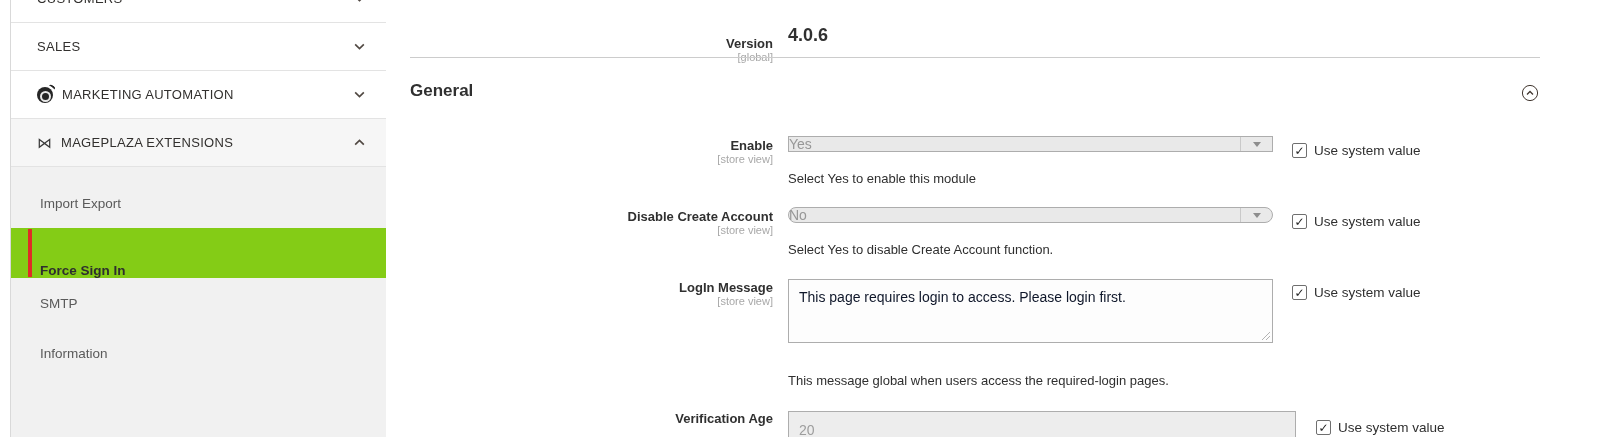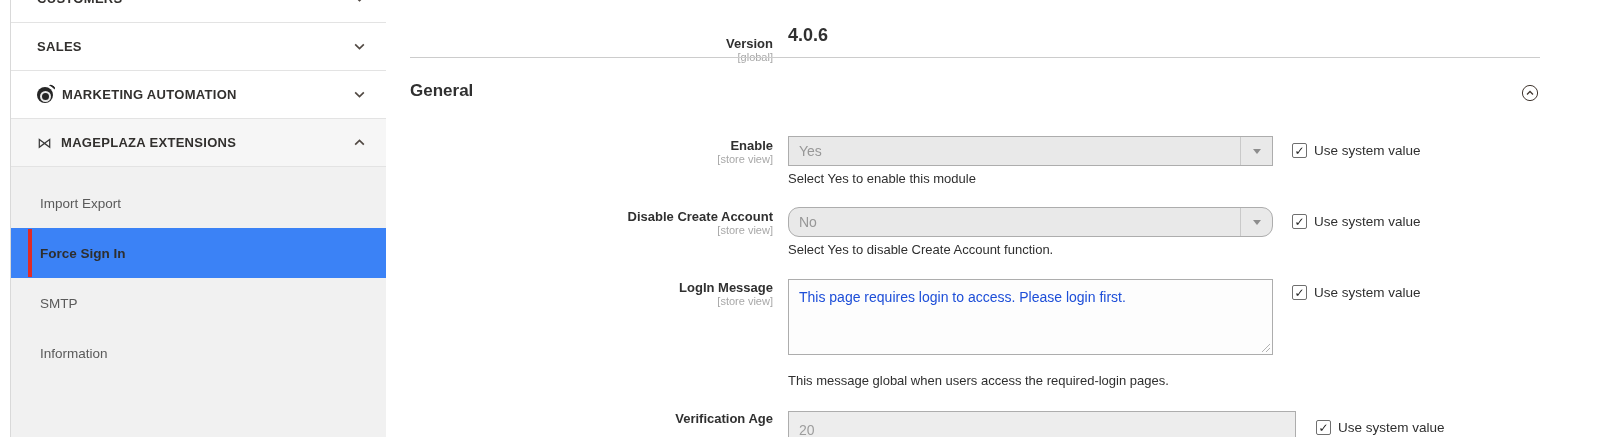--- a/index.html
+++ b/index.html
@@ -16,21 +16,21 @@
     border-left:1px solid #d9d9d9;
   }
   .nav-section {
     height:48px; display:flex; align-items:center;
     padding:0 20px 0 26px; border-bottom:1px solid #e3e3e3;
     background:#fff; cursor:pointer;
   }
   .nav-section.first { margin-top:-25px; }
   .nav-section.open { background:#f6f6f6; }
   .nav-section .nav-label {
-    flex:1; font-size:13px; font-weight:700; letter-spacing:.3px; color:#32302e;
+    flex:1; font-size:13px; font-weight:400; letter-spacing:.3px; color:#32302e;
   }
   .section-icon { margin-right:9px; display:flex; align-items:center; }
   .ma-icon { width:16px; height:16px; border-radius:50%; background:#262626; position:relative; }
   .ma-icon::after {
     content:""; position:absolute; left:3px; top:4px; width:7px; height:7px;
     border-radius:50%; border:2px solid #e8e8e8;
   }
   .ma-icon::before {
     content:""; position:absolute; right:-2px; top:-2px; width:7px; height:4px;
     border-radius:50% 50% 0 0; border-top:2px solid #262626; transform:rotate(35deg);
@@ -39,43 +39,43 @@
   .chev { display:block; }
 
   .submenu {
     position:absolute; top:167px; left:0; right:0; bottom:-10px;
     background:#f1f1f1; padding-top:11px;
   }
   .submenu-item {
     height:50px; display:flex; align-items:center; padding-left:29px;
     font-size:13.5px; color:#5a5a5a; cursor:pointer; position:relative;
   }
-  .submenu-item.active { background:#3b82f6; color:#2e2e2e; font-weight:700; }
+  .submenu-item.active { background:#84cc16; color:#2e2e2e; font-weight:700;align-items:flex-end; }
   .submenu-item.active::before {
     content:""; position:absolute; left:17px; top:1px; bottom:1px; width:4px;
     background:#e02b27;
   }
 
   
   .row-label { position:absolute; left:410px; width:363px; text-align:right; }
   .f-label { font-size:13px; font-weight:700; color:#303030; line-height:15px; }
   .f-scope { font-size:11px; color:#a8a8a8; line-height:13px; }
 
   .version-value { position:absolute; left:788px; top:25px; font-size:18px; font-weight:700; color:#303030; }
 
   .divider { position:absolute; left:410px; top:57px; width:1130px; height:1px; background:#cccccc; }
 
   .general-title { position:absolute; left:410px; top:81px; font-size:17px; font-weight:700; color:#303030; }
 
   .collapse-btn { position:absolute; left:1521px; top:84px; width:18px; height:18px; cursor:pointer; }
 
   .select {
-    position:absolute; left:788px; width:485px; height:30px;
+    position:absolute; left:788px; width:485px; height:16px;
     background:#e9e9e9; border:1px solid #adadad;
-    display:flex; align-items:center; padding-left:10px;
+    display:flex; align-items:center; 
     font-size:14px; color:#979797; cursor:default;
   }
   .select .sel-value { flex:1; }
   .select .arrow-box {
     width:32px; align-self:stretch; border-left:1px solid #c9c9c9;
     display:flex; align-items:center; justify-content:center;
   }
   .tri {
     width:0; height:0;
     border-left:4px solid transparent; border-right:4px solid transparent;
@@ -85,23 +85,23 @@
   .note { position:absolute; left:788px; font-size:13px; color:#2f2f2f; }
 
   .sysval { position:absolute; display:flex; align-items:center; gap:7px; font-size:13.5px; color:#2f2f2f; }
   .cb {
     width:15px; height:15px; border:1px solid #6f6f6f; border-radius:2px; background:#fff;
     display:flex; align-items:center; justify-content:center;
     font-size:12px; font-weight:700; color:#1d1d1d; line-height:1; cursor:pointer;
   }
 
   .textarea {
-    position:absolute; left:788px; top:279px; width:485px; height:76px;
+    position:absolute; left:788px; top:279px; width:485px; height:64px;
     background:#fdfdfd; border:1px solid #adadad;
-    padding:8px 10px; font-size:14px; color:#1d4ed8; line-height:1.3;
+    padding:8px 10px; font-size:14px; color:#0f172a; line-height:1.3;
   }
   .resize-handle { position:absolute; right:1px; bottom:1px; }
 
   .text-input {
     position:absolute; left:788px; top:411px; width:508px; height:40px;
     background:#ededed; border:1px solid #adadad;
     font-size:14px; color:#9d9d9d; padding:10px 10px 0 10px;
   }
 </style>
 </head>

